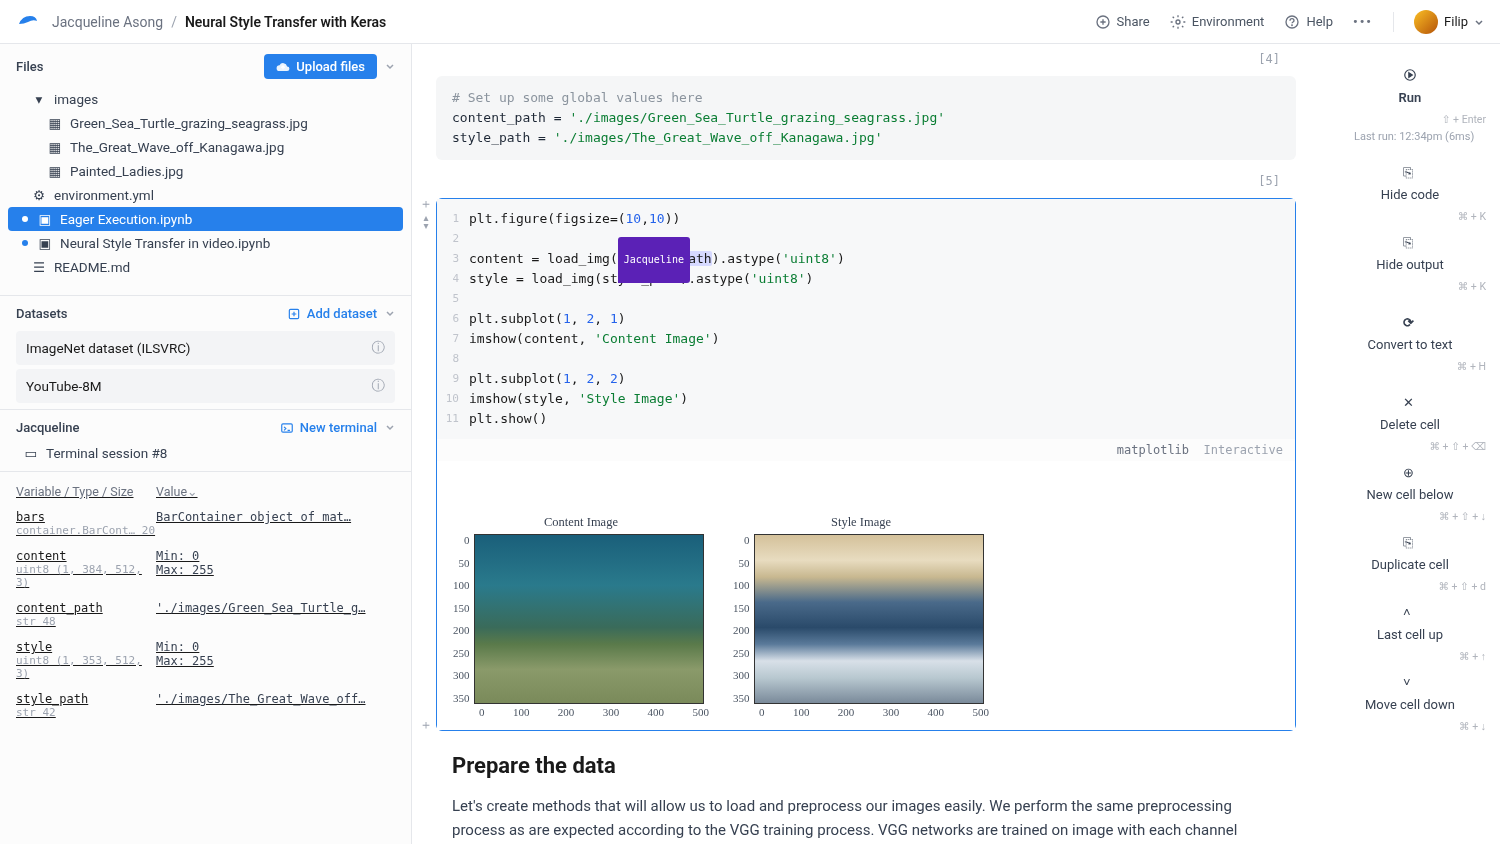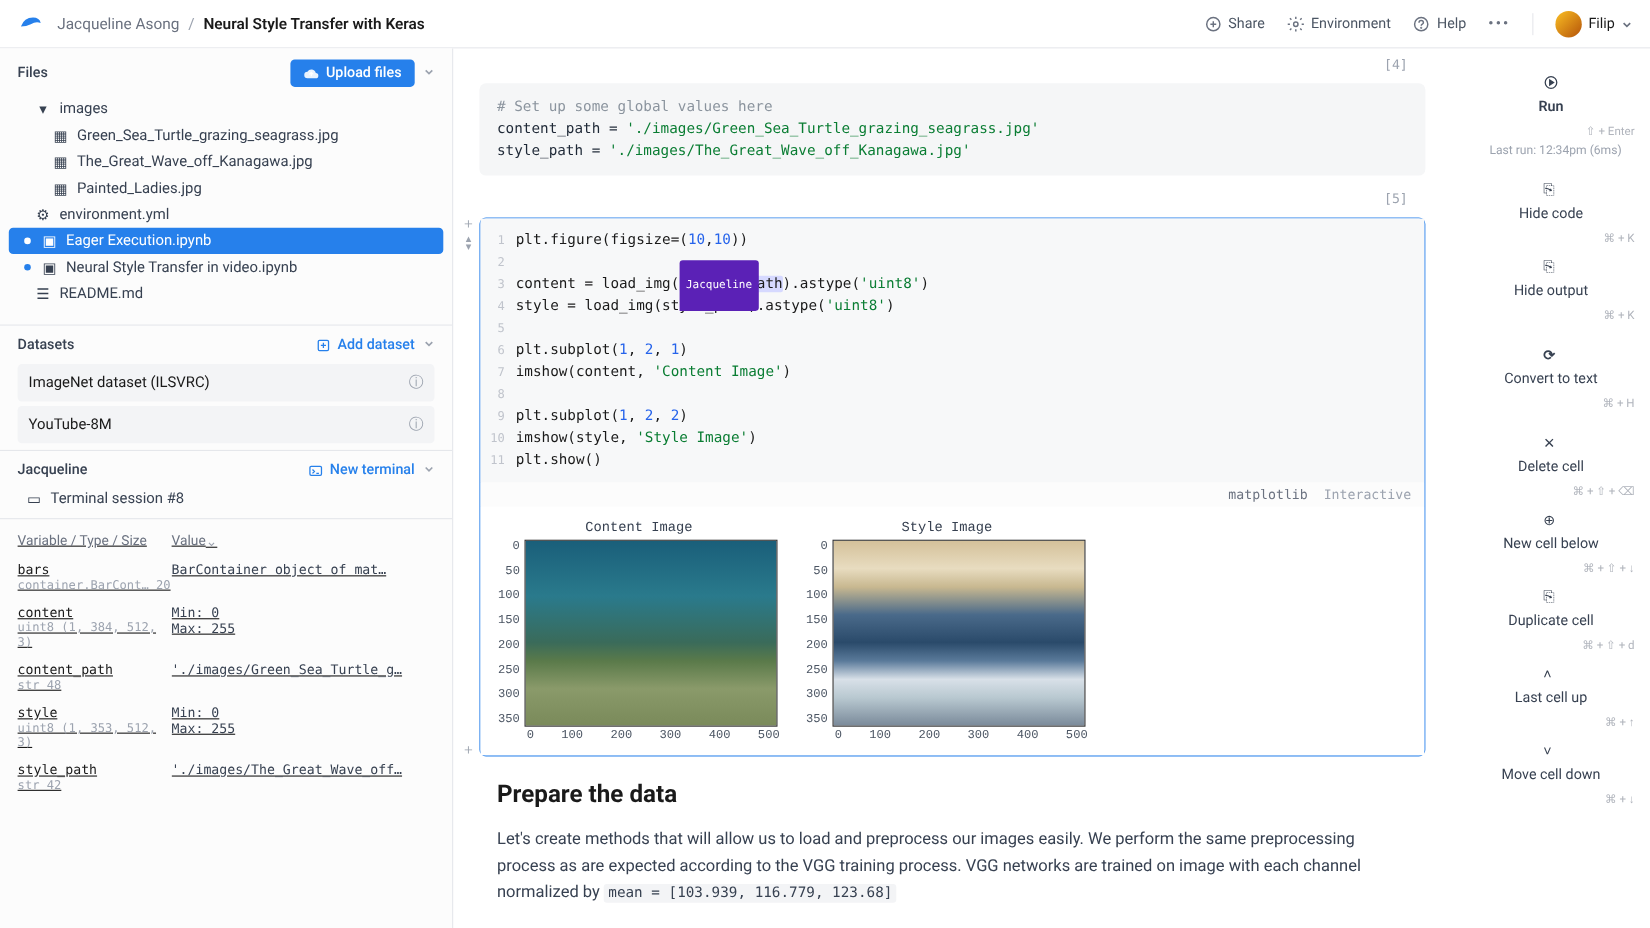--- a/index.html
+++ b/index.html
@@ -55,21 +55,21 @@
 .code-editor { background: #f7f8f9; padding: 10px 12px 10px 4px; font-family: ui-monospace, Menlo, monospace; font-size: 13px; line-height: 20px; }
 .code-line { display: flex; }
 .lineno { width: 28px; text-align: right; padding-right: 10px; color: #c0c4cc; user-select: none; font-size: 11px; }
 .code-text { white-space: pre; flex: 1; }
 .code-text .num { color: #2563eb; }
 .code-text .str { color: #0a7d33; }
 .hl { background: #d6d9ff; border-radius: 2px; }
 .collaborator-tag { position: absolute; background: #5b21b6; color: #fff; font-size: 10px; padding: 13px 6px; border-radius: 3px 3px 3px 0; top: -14px; left: 0; }
 .code-footer { text-align: right; padding: 4px 12px; font-family: ui-monospace, monospace; font-size: 12px; color: #9ca3af; background: #fcfcfc; }
 .output-area { padding: 12px 16px; display: flex; gap: 24px; background: #fff; }
-.plot { font-family: Liberation Mono, monospace; font-size: 11px; }
+.plot { font-family: Liberation Serif, serif; font-size: 11px; margin-top: 42px; }
 .plot-title { text-align: center; font-size: 12.5px; margin-bottom: 4px; color: #374151; }
 .plot-row { display: flex; align-items: flex-start; }
 .yticks { display: flex; flex-direction: column; justify-content: space-between; height: 170px; text-align: right; padding-right: 4px; color: #4b5563; }
 .plot-img { width: 230px; height: 170px; border: 1px solid #333; }
 .turtle-img { background: linear-gradient(180deg, #1a5f7a 0%, #2a7a8c 30%, #3a6b5a 55%, #5a7a4a 65%, #8a9a6a 80%, #7a8a5a 100%);}
 .wave-img { background: linear-gradient(180deg, #d4c19a 0%, #e8dcc0 15%, #c8b890 25%, #4a6a8a 40%, #2a4a6a 55%, #5a7a9a 65%, #d8e0e8 75%, #b8c8d0 85%, #7a8a9a 100%);}
 .xticks { display: flex; justify-content: space-between; width: 230px; margin-left: 26px; color: #4b5563; padding-top: 2px; }
 .para { padding: 10px 40px; font-size: 15px; line-height: 24px; color: #374151; }
 .para code { font-family: ui-monospace, monospace; background: #f3f4f6; padding: 1px 4px; border-radius: 3px; font-size: 13px; }
 .right-panel { width: 180px; padding: 18px 12px; font-size: 13px; }

